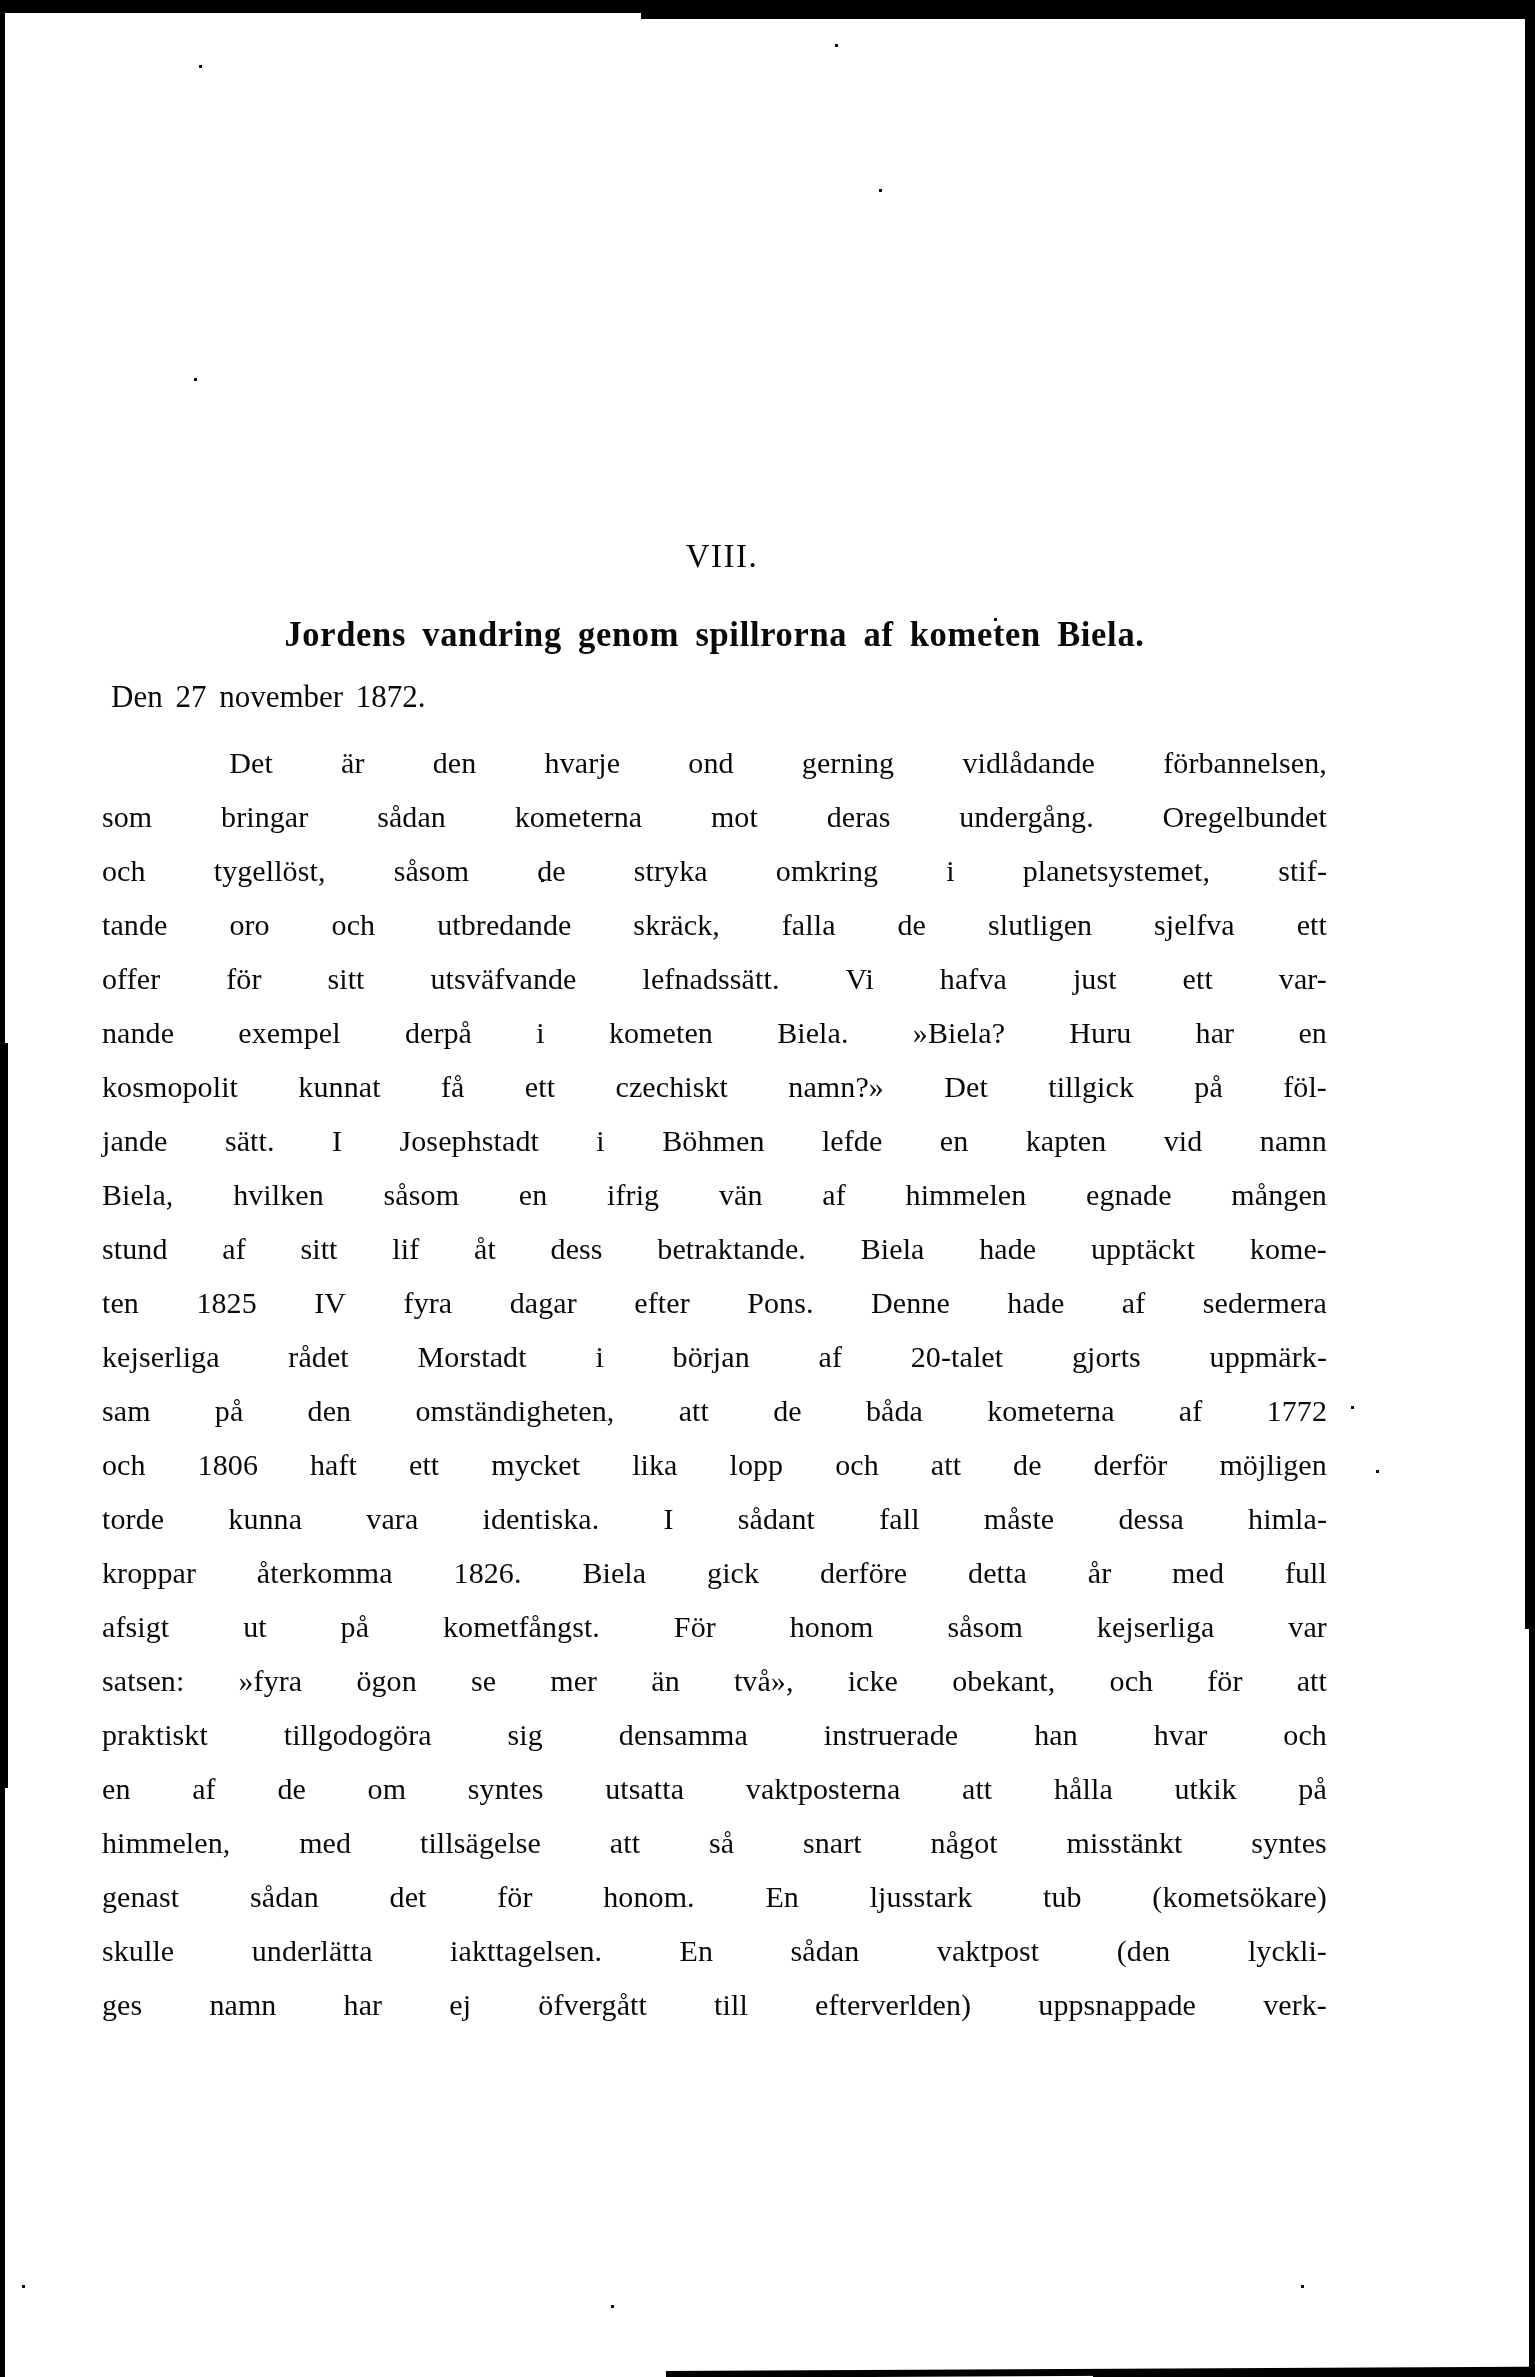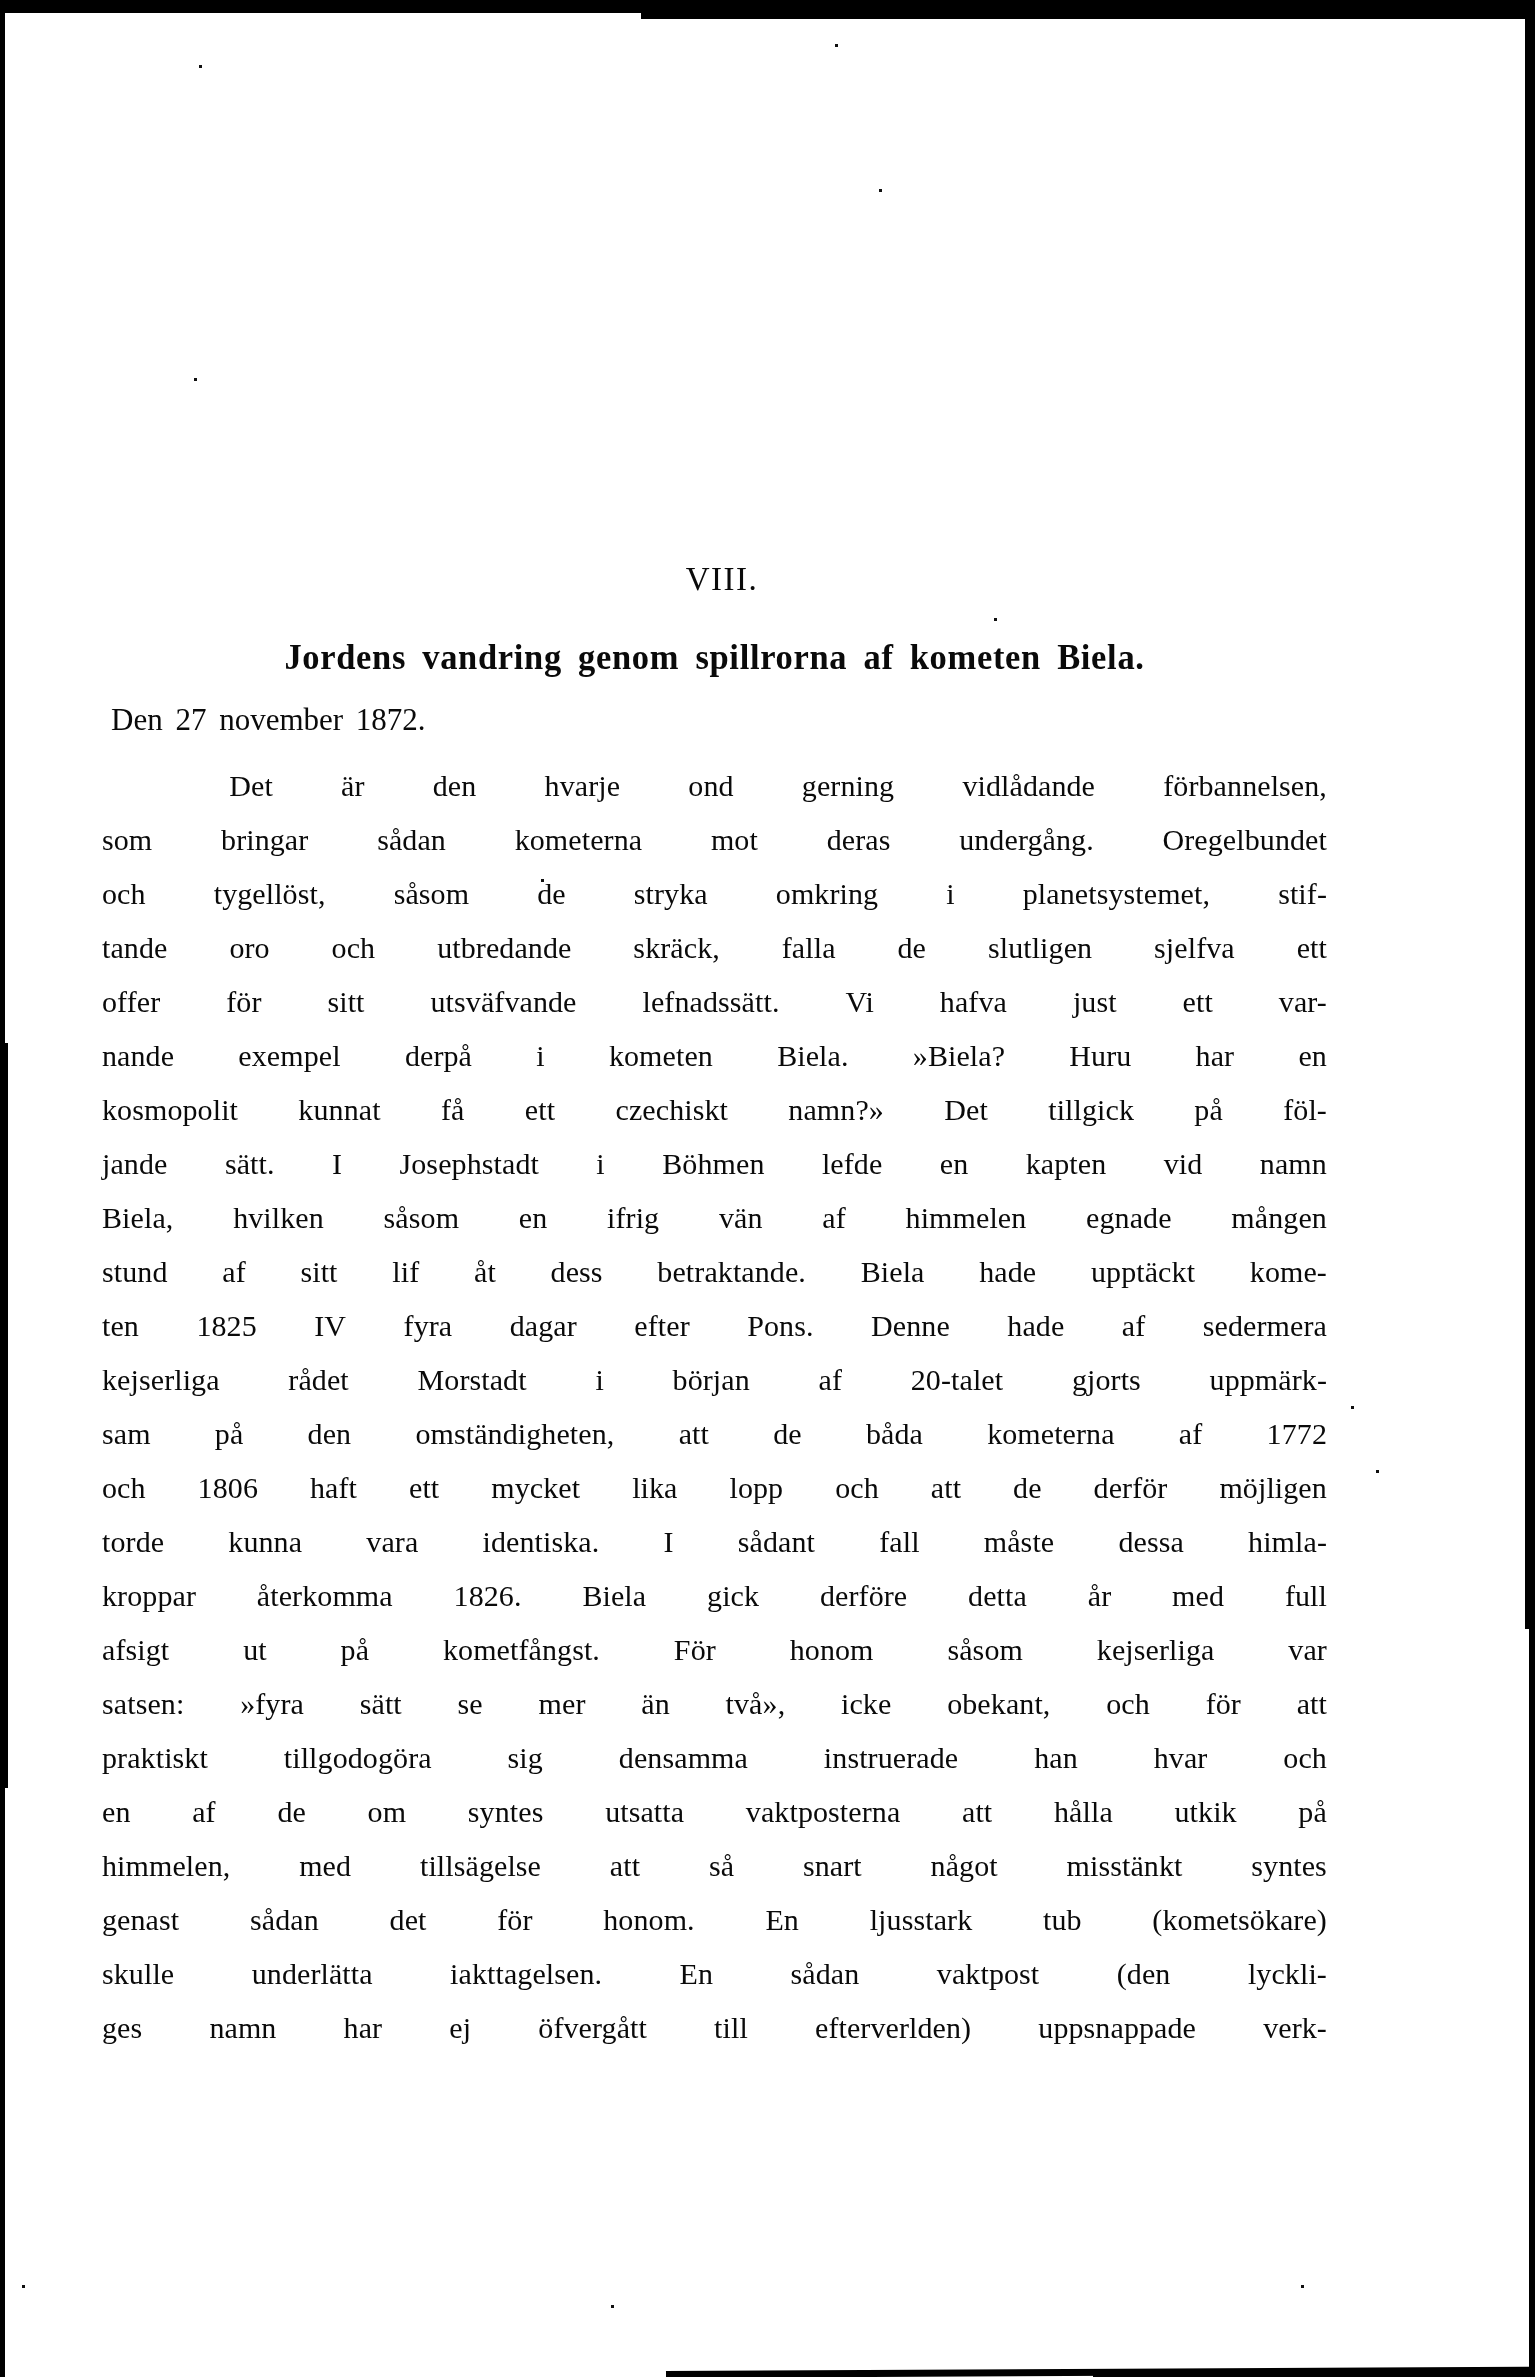--- a/index.html
+++ b/index.html
@@ -92,21 +92,21 @@
     position: absolute;
     background: #101010;
     width: 2.5px;
     height: 2.5px;
   }
 
   
   #content {
     position: absolute;
     left: 102px;
-    top: 563px;
+    top: 540px;
     width: 1225px;
   }
 
   .chapter-num {
     text-align: center;
     font-size: 33px;
     line-height: 1.0;
     letter-spacing: 1.5px;
     margin: 0 0 44px 0;
     padding-left: 15px;
@@ -202,21 +202,21 @@
         <div class="ln j"><span>jande</span><span>sätt.</span><span>I</span><span>Josephstadt</span><span>i</span><span>Böhmen</span><span>lefde</span><span>en</span><span>kapten</span><span>vid</span><span>namn</span></div>
         <div class="ln j"><span>Biela,</span><span>hvilken</span><span>såsom</span><span>en</span><span>ifrig</span><span>vän</span><span>af</span><span>himmelen</span><span>egnade</span><span>mången</span></div>
         <div class="ln j"><span>stund</span><span>af</span><span>sitt</span><span>lif</span><span>åt</span><span>dess</span><span>betraktande.</span><span>Biela</span><span>hade</span><span>upptäckt</span><span>kome-</span></div>
         <div class="ln j"><span>ten</span><span>1825</span><span>IV</span><span>fyra</span><span>dagar</span><span>efter</span><span>Pons.</span><span>Denne</span><span>hade</span><span>af</span><span>sedermera</span></div>
         <div class="ln j"><span>kejserliga</span><span>rådet</span><span>Morstadt</span><span>i</span><span>början</span><span>af</span><span>20-talet</span><span>gjorts</span><span>uppmärk-</span></div>
         <div class="ln j"><span>sam</span><span>på</span><span>den</span><span>omständigheten,</span><span>att</span><span>de</span><span>båda</span><span>kometerna</span><span>af</span><span>1772</span></div>
         <div class="ln j"><span>och</span><span>1806</span><span>haft</span><span>ett</span><span>mycket</span><span>lika</span><span>lopp</span><span>och</span><span>att</span><span>de</span><span>derför</span><span>möjligen</span></div>
         <div class="ln j"><span>torde</span><span>kunna</span><span>vara</span><span>identiska.</span><span>I</span><span>sådant</span><span>fall</span><span>måste</span><span>dessa</span><span>himla-</span></div>
         <div class="ln j"><span>kroppar</span><span>återkomma</span><span>1826.</span><span>Biela</span><span>gick</span><span>derföre</span><span>detta</span><span>år</span><span>med</span><span>full</span></div>
         <div class="ln j"><span>afsigt</span><span>ut</span><span>på</span><span>kometfångst.</span><span>För</span><span>honom</span><span>såsom</span><span>kejserliga</span><span>var</span></div>
-        <div class="ln j"><span>satsen:</span><span>»fyra</span><span>sätt</span><span>se</span><span>mer</span><span>än</span><span>två»,</span><span>icke</span><span>obekant,</span><span>och</span><span>för</span><span>att</span></div>
+        <div class="ln j"><span>satsen:</span><span>»fyra</span><span>ögon</span><span>se</span><span>mer</span><span>än</span><span>två»,</span><span>icke</span><span>obekant,</span><span>och</span><span>för</span><span>att</span></div>
         <div class="ln j"><span>praktiskt</span><span>tillgodogöra</span><span>sig</span><span>densamma</span><span>instruerade</span><span>han</span><span>hvar</span><span>och</span></div>
         <div class="ln j"><span>en</span><span>af</span><span>de</span><span>om</span><span>syntes</span><span>utsatta</span><span>vaktposterna</span><span>att</span><span>hålla</span><span>utkik</span><span>på</span></div>
         <div class="ln j"><span>himmelen,</span><span>med</span><span>tillsägelse</span><span>att</span><span>så</span><span>snart</span><span>något</span><span>misstänkt</span><span>syntes</span></div>
         <div class="ln j"><span>genast</span><span>sådan</span><span>det</span><span>för</span><span>honom.</span><span>En</span><span>ljusstark</span><span>tub</span><span>(kometsökare)</span></div>
         <div class="ln j"><span>skulle</span><span>underlätta</span><span>iakttagelsen.</span><span>En</span><span>sådan</span><span>vaktpost</span><span>(den</span><span>lyckli-</span></div>
         <div class="ln j"><span>ges</span><span>namn</span><span>har</span><span>ej</span><span>öfvergått</span><span>till</span><span>efterverlden)</span><span>uppsnappade</span><span>verk-</span></div>
       </div>
 
   </div>
 </div>

